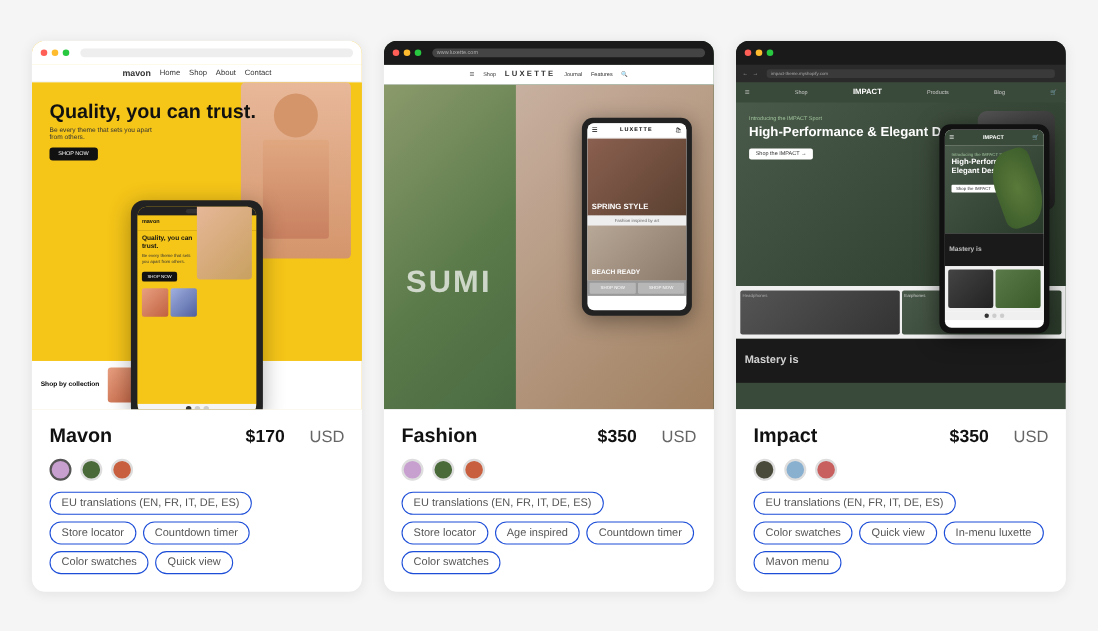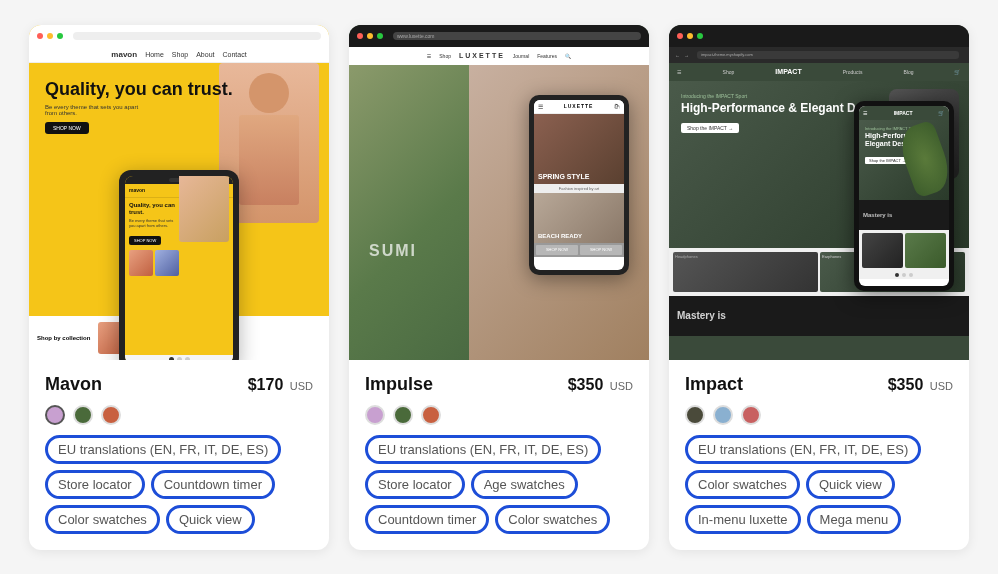--- a/index.html
+++ b/index.html
@@ -210,21 +210,21 @@
     .impulse-hero-img {
       width: 100%;
       height: 100%;
       background: linear-gradient(to bottom right, #8b9a6b, #4a6a4a, #2a4a2a);
       position: relative;
     }
     .impulse-summer-text {
       position: absolute;
       bottom: 100px;
       left: 20px;
-      font-size: 16px;
+      font-size: 28px;
       font-weight: 900;
       color: rgba(255,255,255,0.7);
       letter-spacing: 2px;
     }
     .impulse-woman-img {
       position: absolute;
       right: 0;
       top: 0;
       width: 60%;
       height: 100%;
@@ -454,24 +454,24 @@
       font-size: 18px;
       font-weight: 700;
       color: #111;
     }
     .product-price {
       font-size: 16px;
       font-weight: 700;
       color: #111;
     }
     .price-currency {
-      font-size: 11px;
+      font-size: 15px;
       font-weight: 400;
       color: #666;
-      margin-left: 2px;
+      margin-left: 18px;
     }
     .color-swatches-row {
       display: flex;
       gap: 8px;
       margin-bottom: 10px;
     }
     .color-swatch {
       width: 20px;
       height: 20px;
       border-radius: 50%;
@@ -483,23 +483,23 @@
     }
     .tags-container {
       display: flex;
       flex-wrap: wrap;
       gap: 6px;
     }
     .tag {
       display: inline-flex;
       align-items: center;
       padding: 4px 10px;
-      border: 3px solid #1d4ed8;
+      border: 1px solid #1d4ed8;
       border-radius: 20px;
-      font-size: 13px;
+      font-size: 10px;
       color: #555;
       background: #fff;
       cursor: pointer;
     }
   </style>
 </head>
 <body>
 
 <div class="products-grid">
 
@@ -632,35 +632,35 @@
                 <div class="cta-btn">SHOP NOW</div>
                 <div class="cta-btn">SHOP NOW</div>
               </div>
             </div>
           </div>
         </div>
       </div>
     </div>
     <div class="product-info">
       <div class="product-title-row">
-        <span class="product-name">Impulse</span>
+        <span class="product-name">Fashion</span>
         <span class="product-price">
           <span>$350</span>
           <span class="price-currency">USD</span>
         </span>
       </div>
       <div class="color-swatches-row">
         <div class="color-swatch" style="background:#c8a0d0;"></div>
         <div class="color-swatch" style="background:#4a6a3a;"></div>
         <div class="color-swatch" style="background:#c86040;"></div>
       </div>
       <div class="tags-container">
         <span class="tag">EU translations (EN, FR, IT, DE, ES)</span>
         <span class="tag">Store locator</span>
-        <span class="tag">Age swatches</span>
+        <span class="tag">Age inspired</span>
         <span class="tag">Countdown timer</span>
         <span class="tag">Color swatches</span>
       </div>
     </div>
   </div>
 
   <div class="product-card">
     <div class="product-screenshot">
       <div class="impact-bg">
         <div class="impact-topbar">
@@ -744,18 +744,18 @@
       <div class="color-swatches-row">
         <div class="color-swatch" style="background:#4a4a3a;"></div>
         <div class="color-swatch" style="background:#8ab0d0;"></div>
         <div class="color-swatch" style="background:#c86060;"></div>
       </div>
       <div class="tags-container">
         <span class="tag">EU translations (EN, FR, IT, DE, ES)</span>
         <span class="tag">Color swatches</span>
         <span class="tag">Quick view</span>
         <span class="tag">In-menu luxette</span>
-        <span class="tag">Mega menu</span>
+        <span class="tag">Mavon menu</span>
       </div>
     </div>
   </div>
 
 </div>
 
 </body></html>

